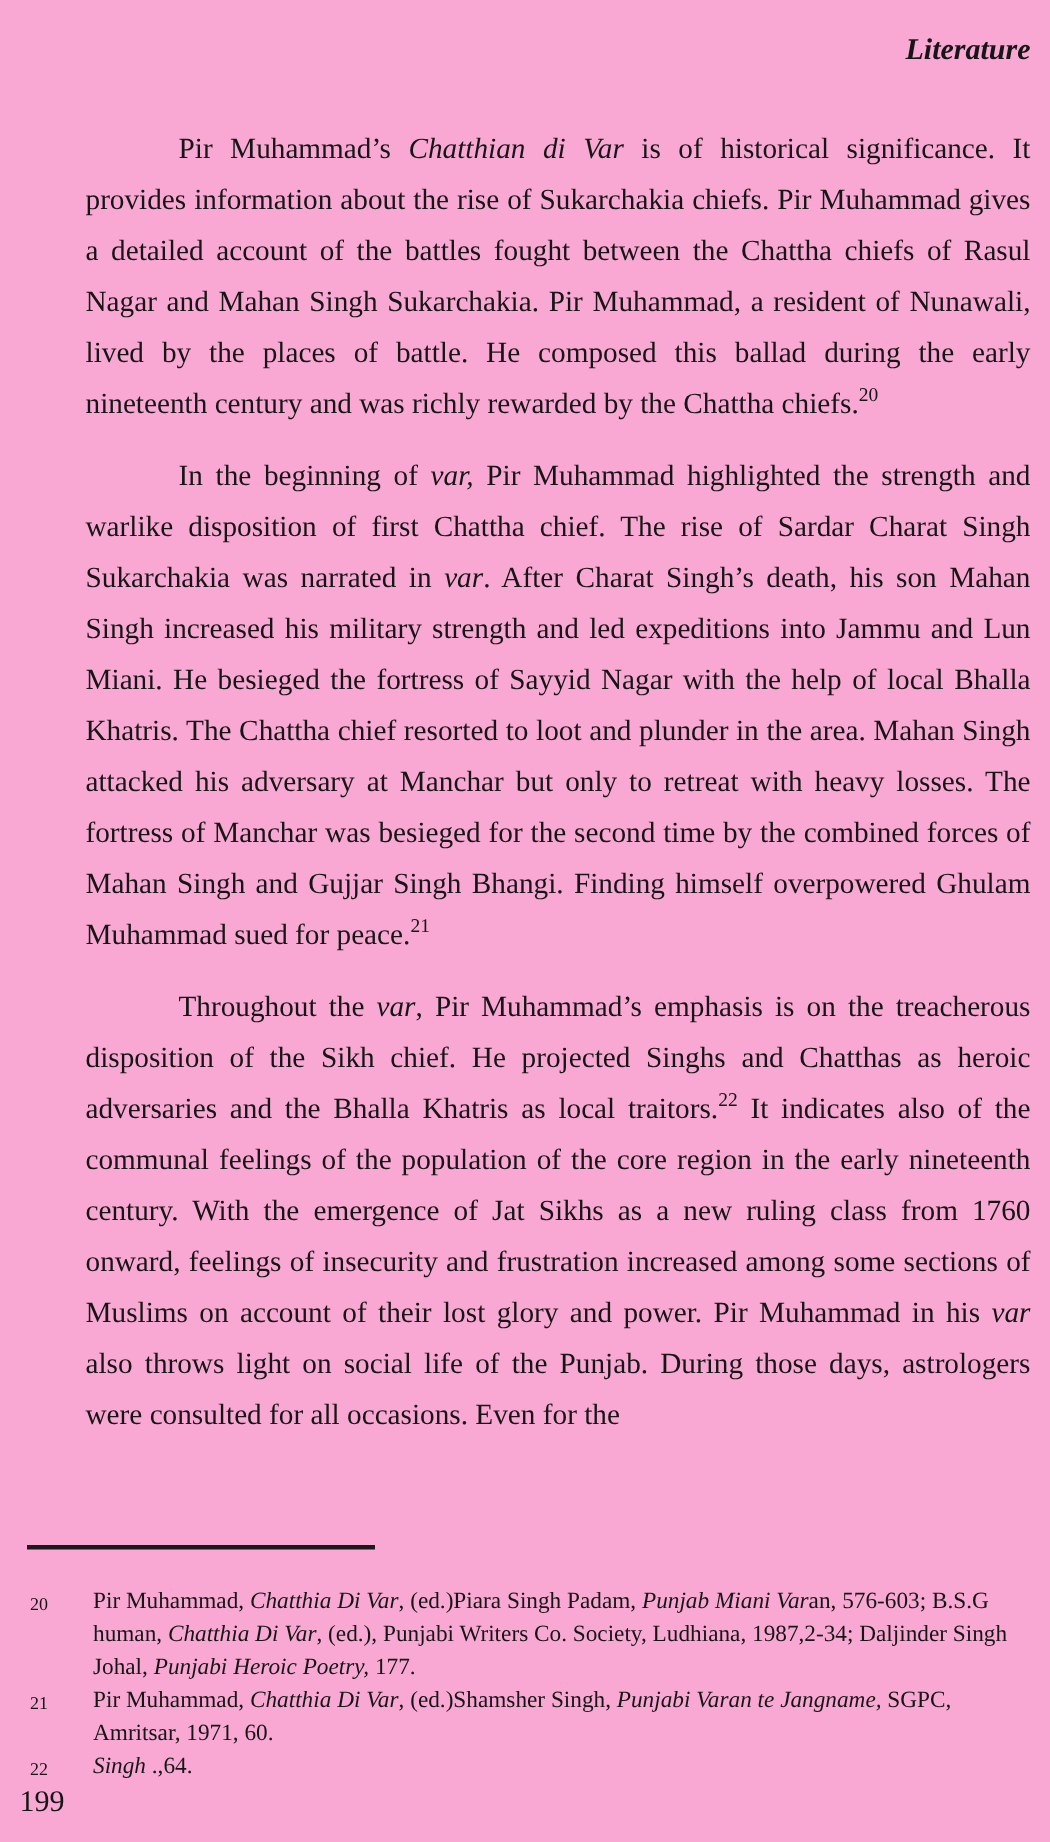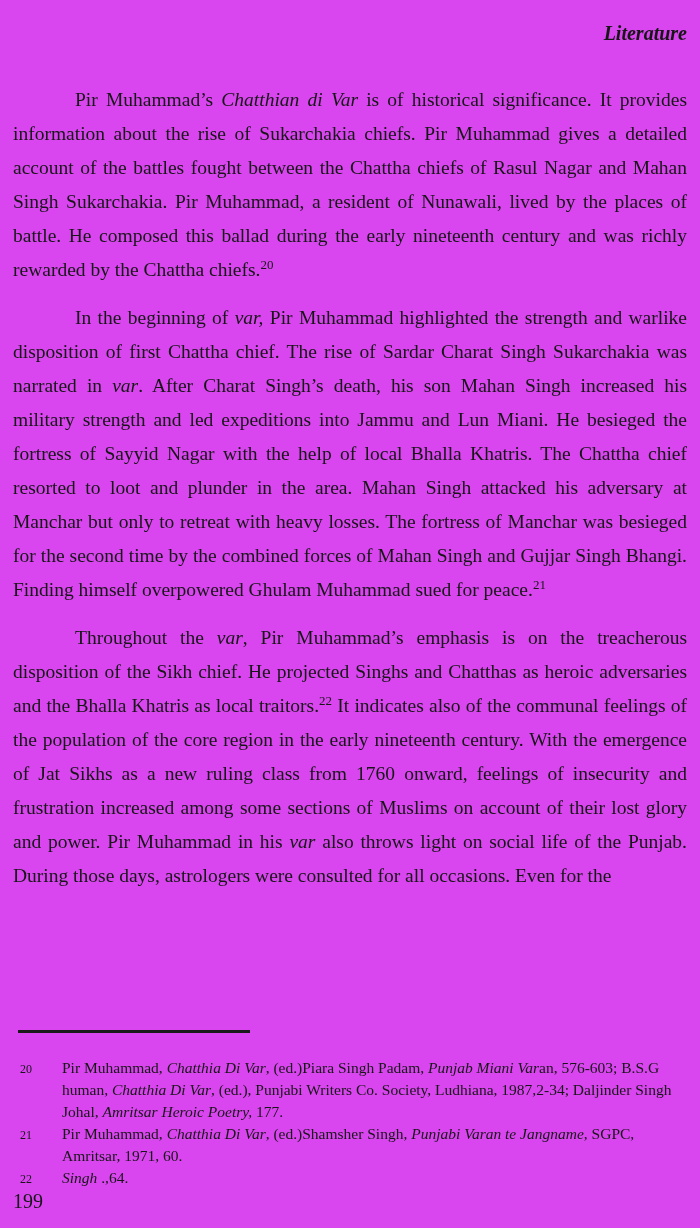--- a/index.html
+++ b/index.html
@@ -1,19 +1,19 @@
 <!DOCTYPE html>
 <html><head>
 <meta charset="utf-8">
 <style>
   html, body { margin: 0; padding: 0; }
   .page {
     width: 700px;
     height: 1228px;
-    background: #d946ef;
+    background: #f9a8d4;
     position: relative;
     overflow: hidden;
     font-family: "Liberation Serif", serif;
     color: #161616;
   }
   .content {
     position: absolute;
     left: 13px;
     right: 13px;
     top: 0;
@@ -26,21 +26,21 @@
     font-style: italic;
     line-height: 24px;
   }
   .body-text { margin-top: 38px; }
   p.body-para {
     font-size: 19.5px;
     line-height: 34px;
     text-align: justify;
     margin: 0 0 14px 0;
   }
-  p.indent { text-indent: 62px; }
+  p.indent { text-indent: 62px; margin-left: 44px; }
   p.body-para em, .fn-text em { font-style: italic; }
   p.body-para sup {
     font-size: 13px;
     line-height: 0;
     vertical-align: super;
   }
   .footer-area {
     position: absolute;
     left: 13px;
     right: 13px;
@@ -90,21 +90,21 @@
       <p class="body-para indent"><span>Throughout the </span><em>var</em><span>, Pir Muhammad’s emphasis is on the treacherous disposition of the Sikh chief. He projected Singhs and Chatthas as heroic adversaries and the Bhalla Khatris as local traitors.</span><sup>22</sup><span> It indicates also of the communal feelings of the population of the core region in the early nineteenth century. With the emergence of Jat Sikhs as a new ruling class from 1760 onward, feelings of insecurity and frustration increased among some sections of Muslims on account of their lost glory and power. Pir Muhammad in his </span><em>var</em><span> also throws light on social life of the Punjab. During those days, astrologers were consulted for all occasions. Even for the</span></p>
     </div>
   </div>
 
   <div class="footer-area">
     <div class="fn-rule"></div>
 
     <div class="footnotes">
       <div class="footnote">
         <span class="fn-num">20</span>
-        <span class="fn-text"><span>Pir Muhammad, </span><em>Chatthia Di Var</em><span>, (ed.)Piara Singh Padam, </span><em>Punjab Miani Var</em><span>an, 576-603; B.S.G human, </span><em>Chatthia Di Var</em><span>, (ed.), Punjabi Writers Co. Society, Ludhiana, 1987,2-34; Daljinder Singh Johal, </span><em>Amritsar Heroic Poetry,</em><span> 177.</span></span>
+        <span class="fn-text"><span>Pir Muhammad, </span><em>Chatthia Di Var</em><span>, (ed.)Piara Singh Padam, </span><em>Punjab Miani Var</em><span>an, 576-603; B.S.G human, </span><em>Chatthia Di Var</em><span>, (ed.), Punjabi Writers Co. Society, Ludhiana, 1987,2-34; Daljinder Singh Johal, </span><em>Punjabi Heroic Poetry,</em><span> 177.</span></span>
       </div>
       <div class="footnote">
         <span class="fn-num">21</span>
         <span class="fn-text"><span>Pir Muhammad, </span><em>Chatthia Di Var</em><span>, (ed.)Shamsher Singh, </span><em>Punjabi Varan te Jangname,</em><span> SGPC, Amritsar, 1971, 60.</span></span>
       </div>
       <div class="footnote">
         <span class="fn-num">22</span>
         <span class="fn-text"><em>Singh</em><span> .,64.</span></span>
       </div>
     </div>

